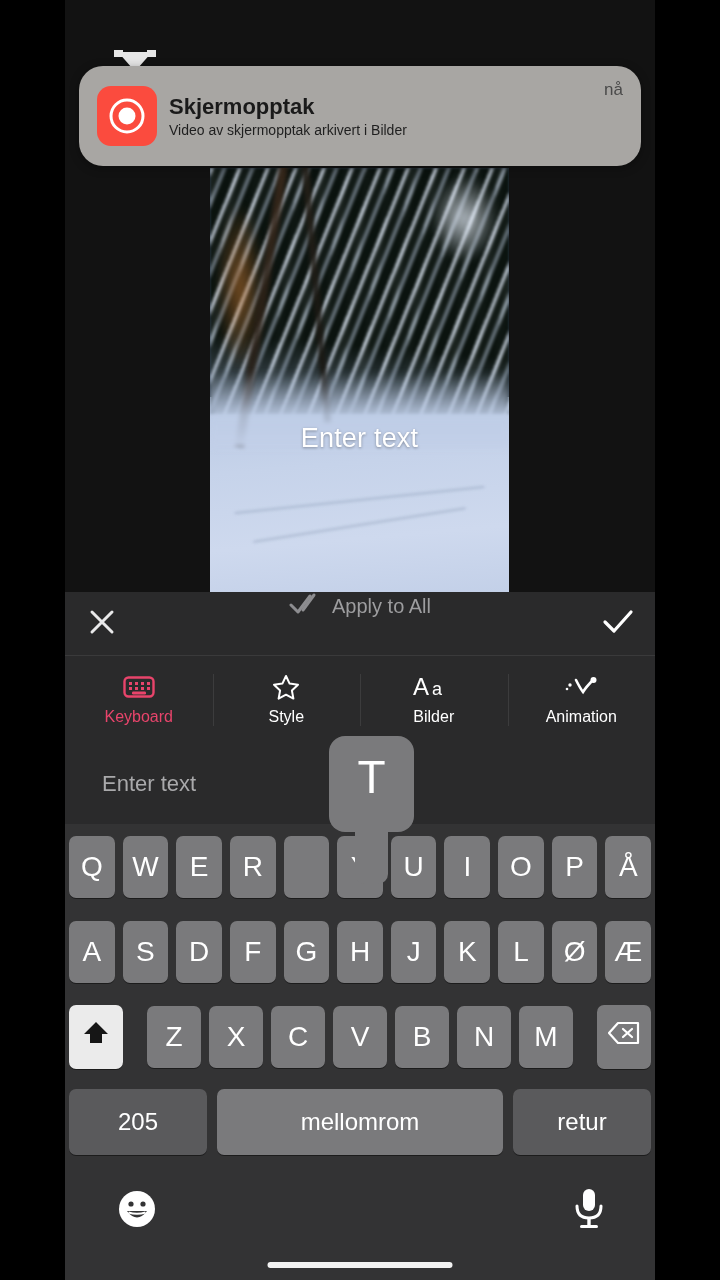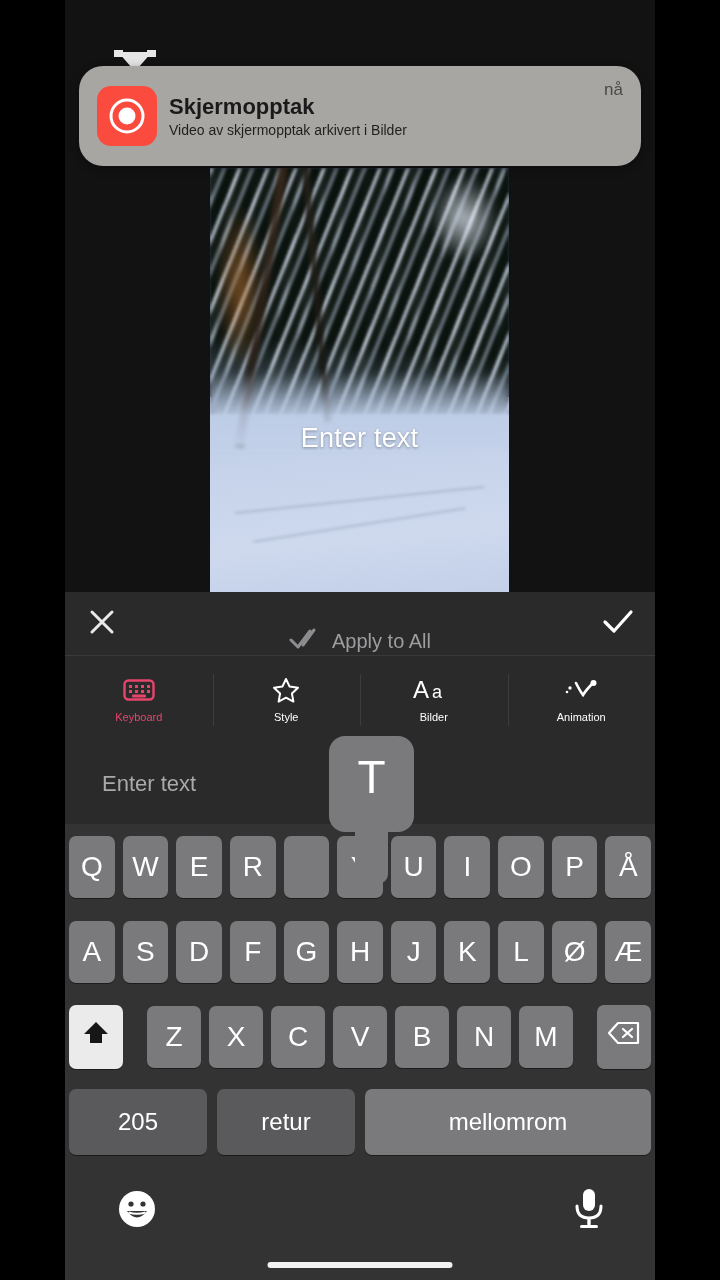--- a/index.html
+++ b/index.html
@@ -96,21 +96,21 @@
     letter-spacing: 0.2px;
     text-shadow: 0 1px 3px rgba(0,0,0,0.35);
   }
 
   
   #action-bar {
     position: absolute; left: 0; top: 592px;
     width: 590px; height: 64px;
     background: #2a2a2b;
     border-bottom: 1px solid #3a3a3b;
-    display: flex; align-items: flex-end;
+    display: flex; align-items: flex-start;
   }
   #close-btn {
     width: 74px; display: flex; align-items: center; justify-content: center;
     height: 100%;
   }
   #apply-all {
     flex: 1; display: flex; align-items: center; justify-content: center; gap: 9px;
   }
   #apply-all-label { color: #9d9d9f; font-size: 20px; }
   #confirm-btn {
@@ -128,21 +128,21 @@
   .tab {
     flex: 1; display: flex; flex-direction: column;
     align-items: center; justify-content: center; gap: 8px;
     position: relative;
   }
   .tab + .tab::before {
     content: ""; position: absolute; left: 0; top: 18px; bottom: 18px;
     width: 1px; background: #3c3c3d;
   }
   .tab-icon { height: 26px; display: flex; align-items: center; justify-content: center; }
-  .tab-label { font-size: 11px; color: #ffffff; }
+  .tab-label { font-size: 16px; color: #ffffff; }
   .tab.active .tab-label { color: #E8446B; }
 
   
   #text-input-bar {
     position: absolute; left: 0; top: 744px;
     width: 590px; height: 80px;
     background: #2a2a2b;
     display: flex; align-items: center;
   }
   #text-input-placeholder {
@@ -404,22 +404,22 @@
             <svg width="34" height="26" viewBox="0 0 34 26">
               <path d="M11 3 L31 3 L31 23 L11 23 L2 13 Z" stroke="#ffffff" stroke-width="2.2" fill="none" stroke-linejoin="round"></path>
               <path d="M16 9 L25 17 M25 9 L16 17" stroke="#ffffff" stroke-width="2.2" stroke-linecap="round"></path>
             </svg>
           </span>
         </div>
       </div>
 
       <div class="krow" id="row4">
         <div class="key num">205</div>
+        <div class="key space">mellomrom</div>
         <div class="key ret">retur</div>
-        <div class="key space">mellomrom</div>
       </div>
     </div>
 
     <div id="key-popup">
       <div class="balloon-neck"></div>
       <div class="balloon-top"></div>
       <div class="balloon-letter">T</div>
     </div>
 
     <div id="bottom-bar">

